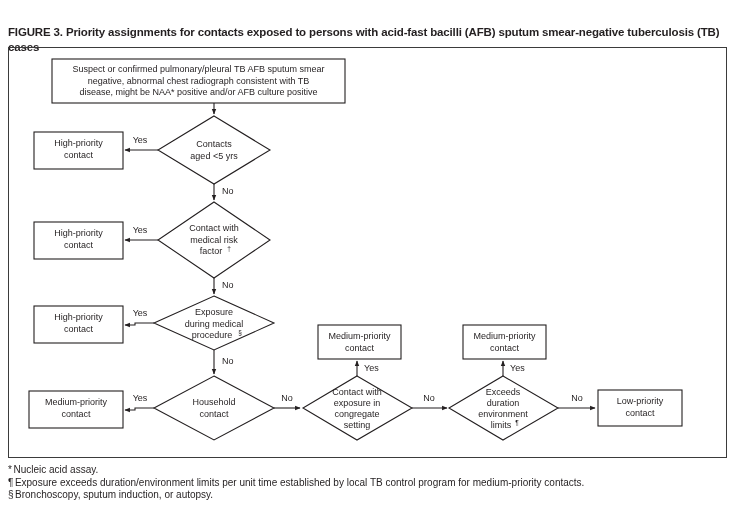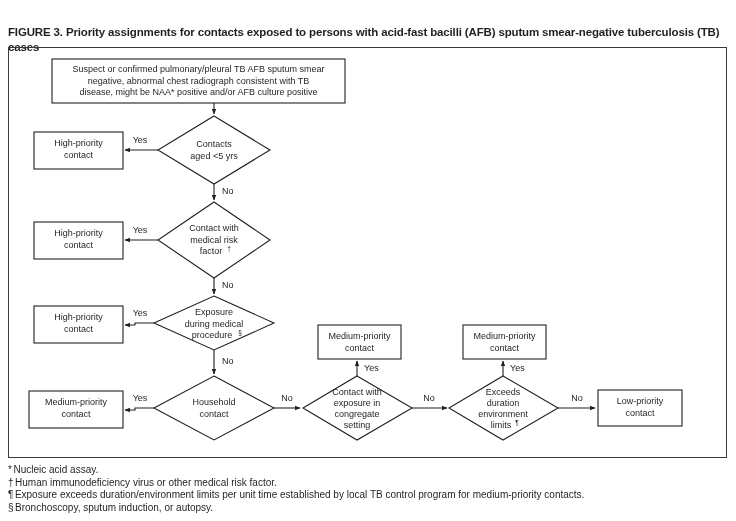--- a/index.html
+++ b/index.html
@@ -237,23 +237,20 @@
       <text class="node-text" x="640" y="415.5" text-anchor="middle">contact</text>
     </g>
 
   </svg>
 
   <div class="footnotes">
     <div>
       <span class="fn-mark">*</span><span>Nucleic acid assay.</span>
     </div>
     <div>
-      <span class="fn-mark">†</span><span>Human immunodeficiency virus or other medical risk factor.</span>
-    </div>
-    <div>
       <span class="fn-mark">¶</span><span>Exposure exceeds duration/environment limits per unit time established by local TB control program for medium-priority contacts.</span>
     </div>
     <div>
       <span class="fn-mark">§</span><span>Bronchoscopy, sputum induction, or autopsy.</span>
     </div>
   </div>
 
 </div>
 
 </body></html>

